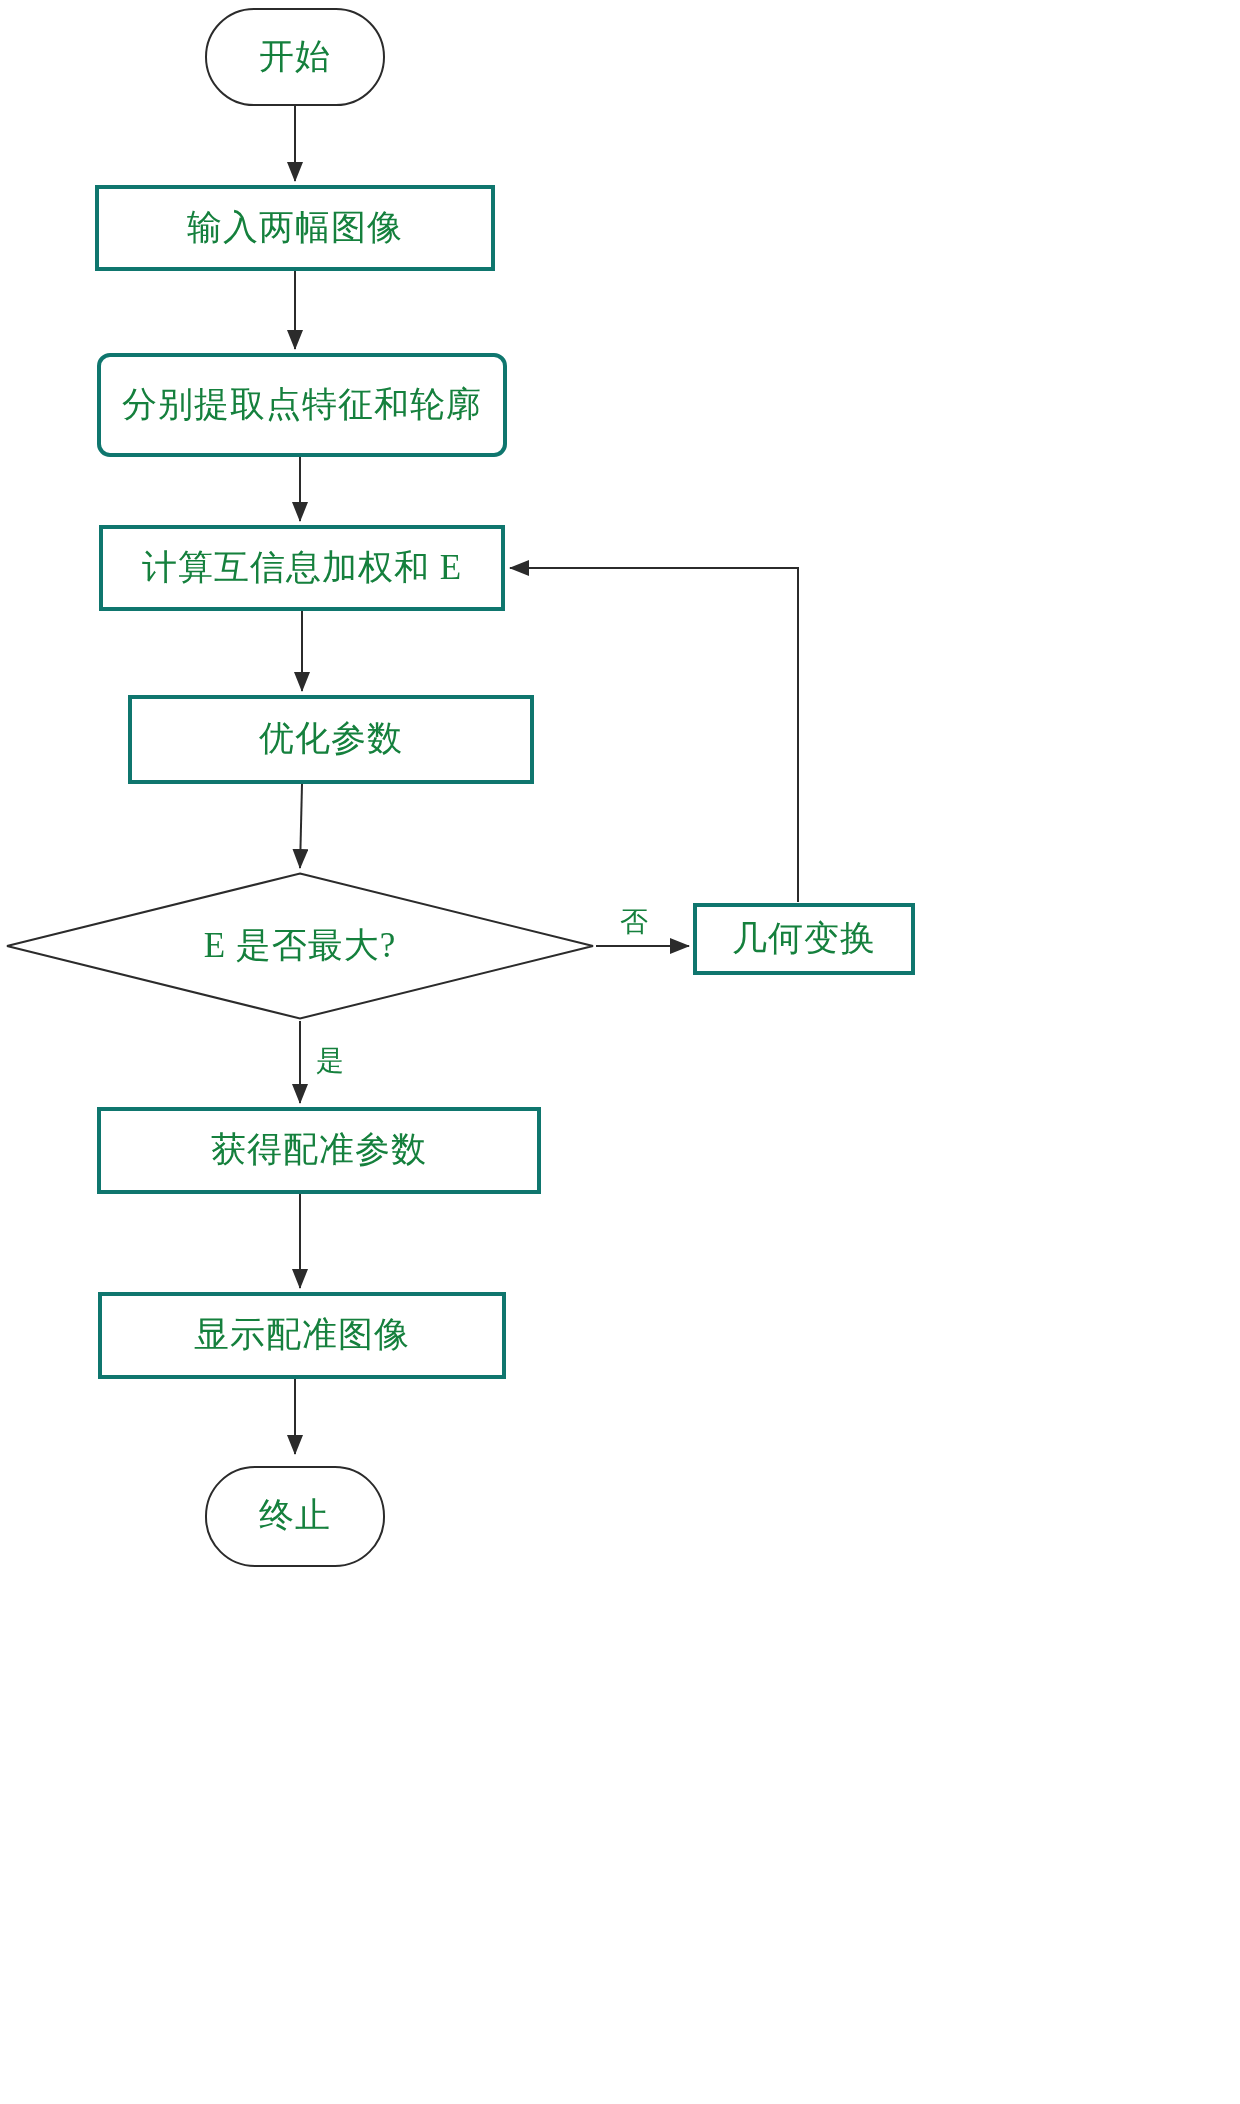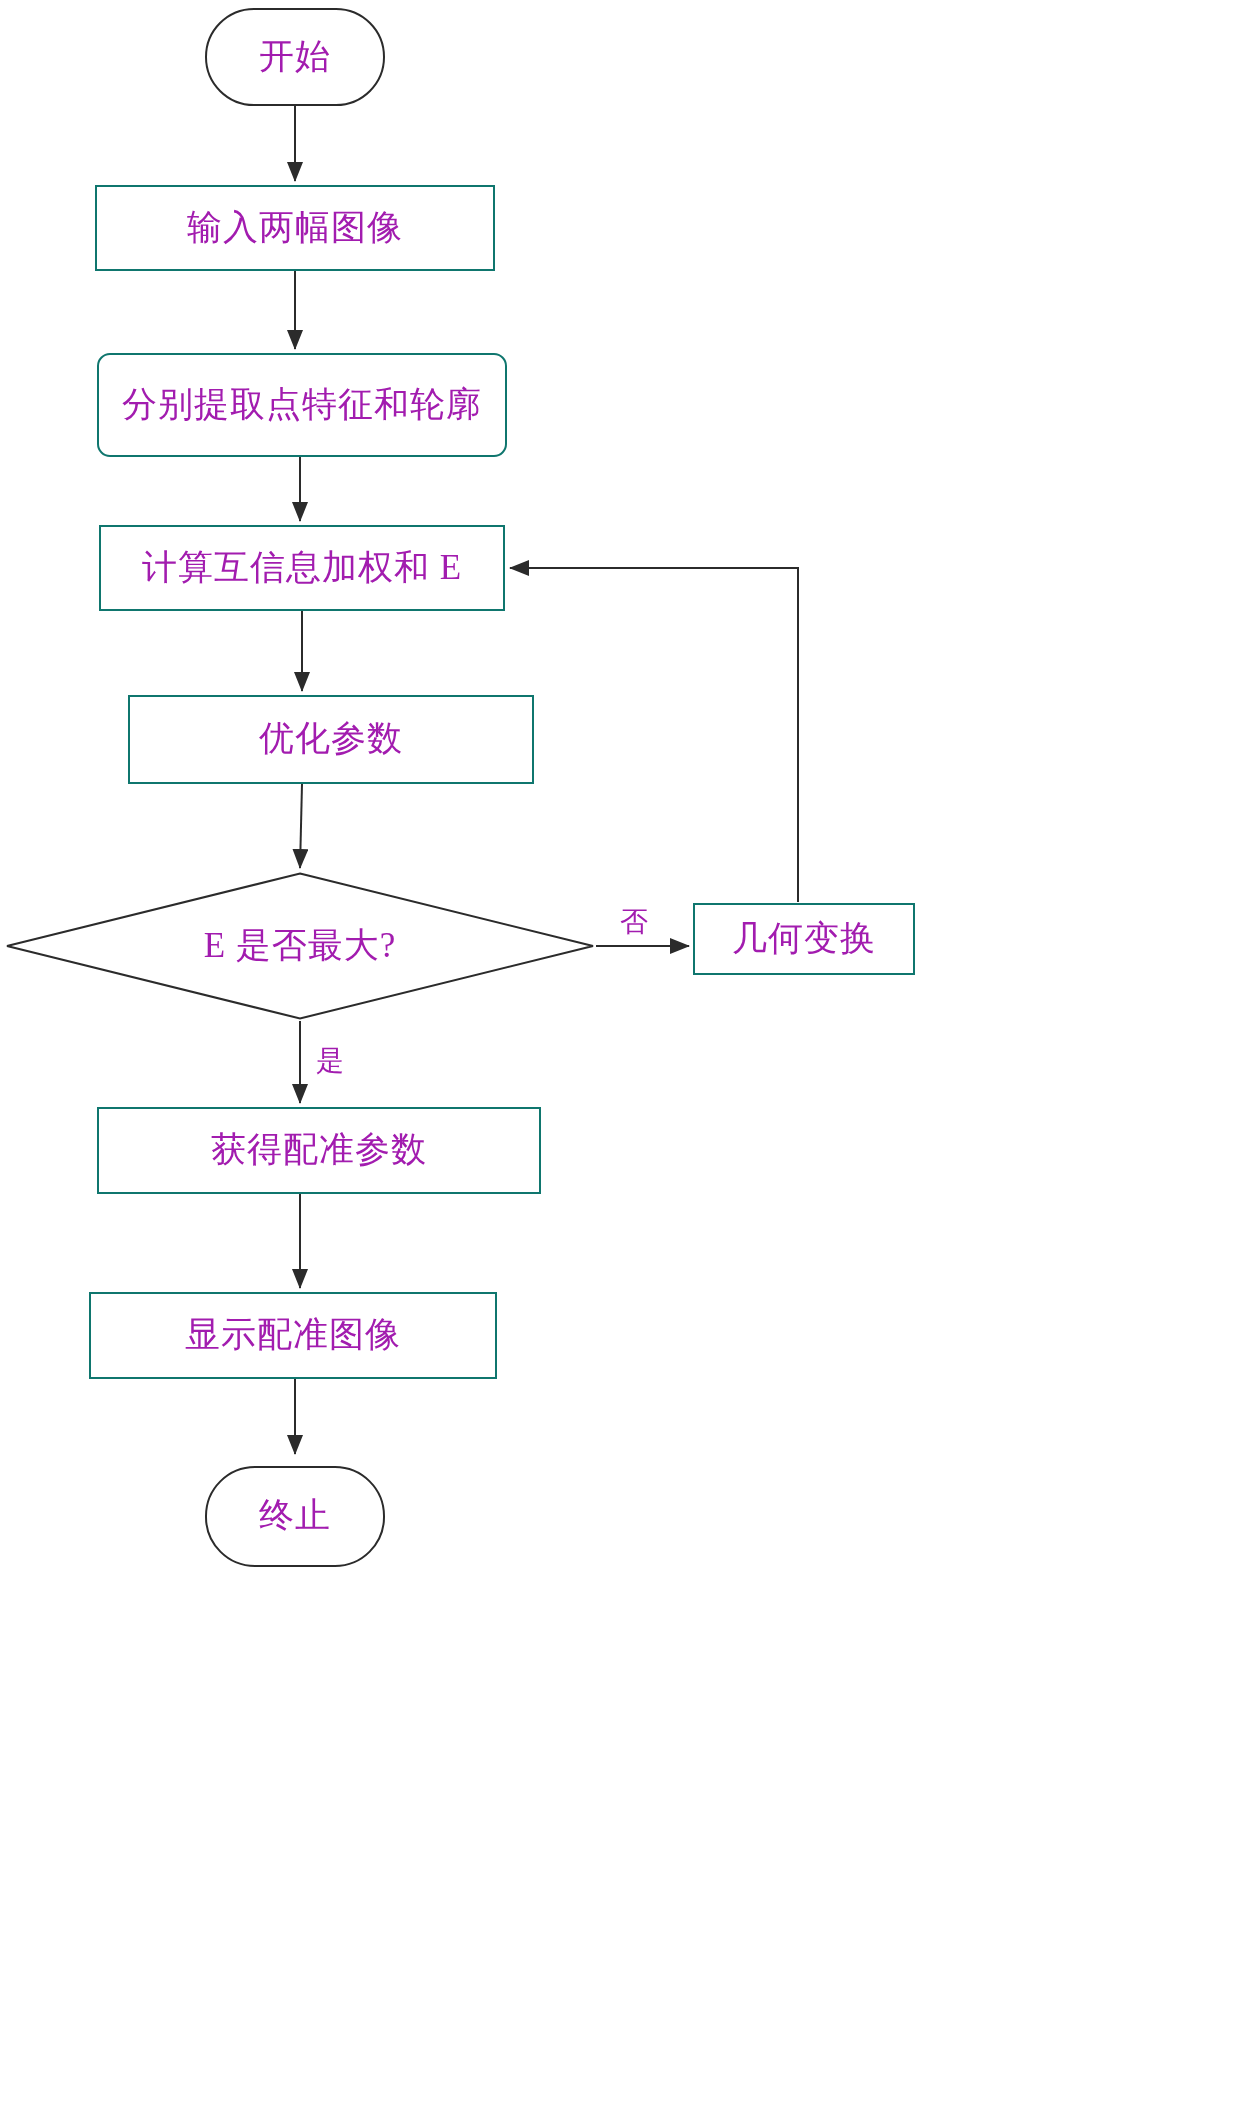--- a/index.html
+++ b/index.html
@@ -2,36 +2,36 @@
 <html><head>
 <meta charset="utf-8">
 <style>
   html, body { margin: 0; padding: 0; background: #ffffff; }
   #canvas {
     position: relative;
     width: 1240px;
     height: 2104px;
     background: #ffffff;
     font-family: "Liberation Serif", "DejaVu Serif", serif;
-    color: #a21caf;
+    color: #15803d;
   }
   .node {
     position: absolute;
     box-sizing: border-box;
     display: flex;
     align-items: center;
     justify-content: center;
     text-align: center;
     background: #ffffff;
     font-size: 35px;
     letter-spacing: 1px;
     line-height: 1.1;
   }
   .rect {
-    border: 2px solid #0f766e;
+    border: 4px solid #0f766e;
   }
   .terminal {
     border: 2px solid #2b2b2b;
     border-radius: 50px;
   }
   .diamond { background: transparent; align-items: center; }
   .diamond svg { position: absolute; inset: 0; }
   .diamond .lbl { position: relative; z-index: 2; }
   .edge-label {
     position: absolute;
@@ -96,21 +96,21 @@
   </div>
 
   <div class="node rect" style="left:693px; top:903px; width:222px; height:72px;">
     <span>几何变换</span>
   </div>
 
   <div class="node rect" style="left:97px; top:1107px; width:444px; height:87px;">
     <span>获得配准参数</span>
   </div>
 
-  <div class="node rect" style="left:89px; top:1292px; width:408px; height:87px;">
+  <div class="node rect" style="left:98px; top:1292px; width:408px; height:87px;">
     <span>显示配准图像</span>
   </div>
 
   <div class="node terminal" style="left:205px; top:1458px; width:180px; height:101px;margin-top:8px;">
     <span>终止</span>
   </div>
 
   <div class="edge-label" style="left:618px; top:903px;">否</div>
   <div class="edge-label" style="left:314px; top:1042px;">是</div>
 

